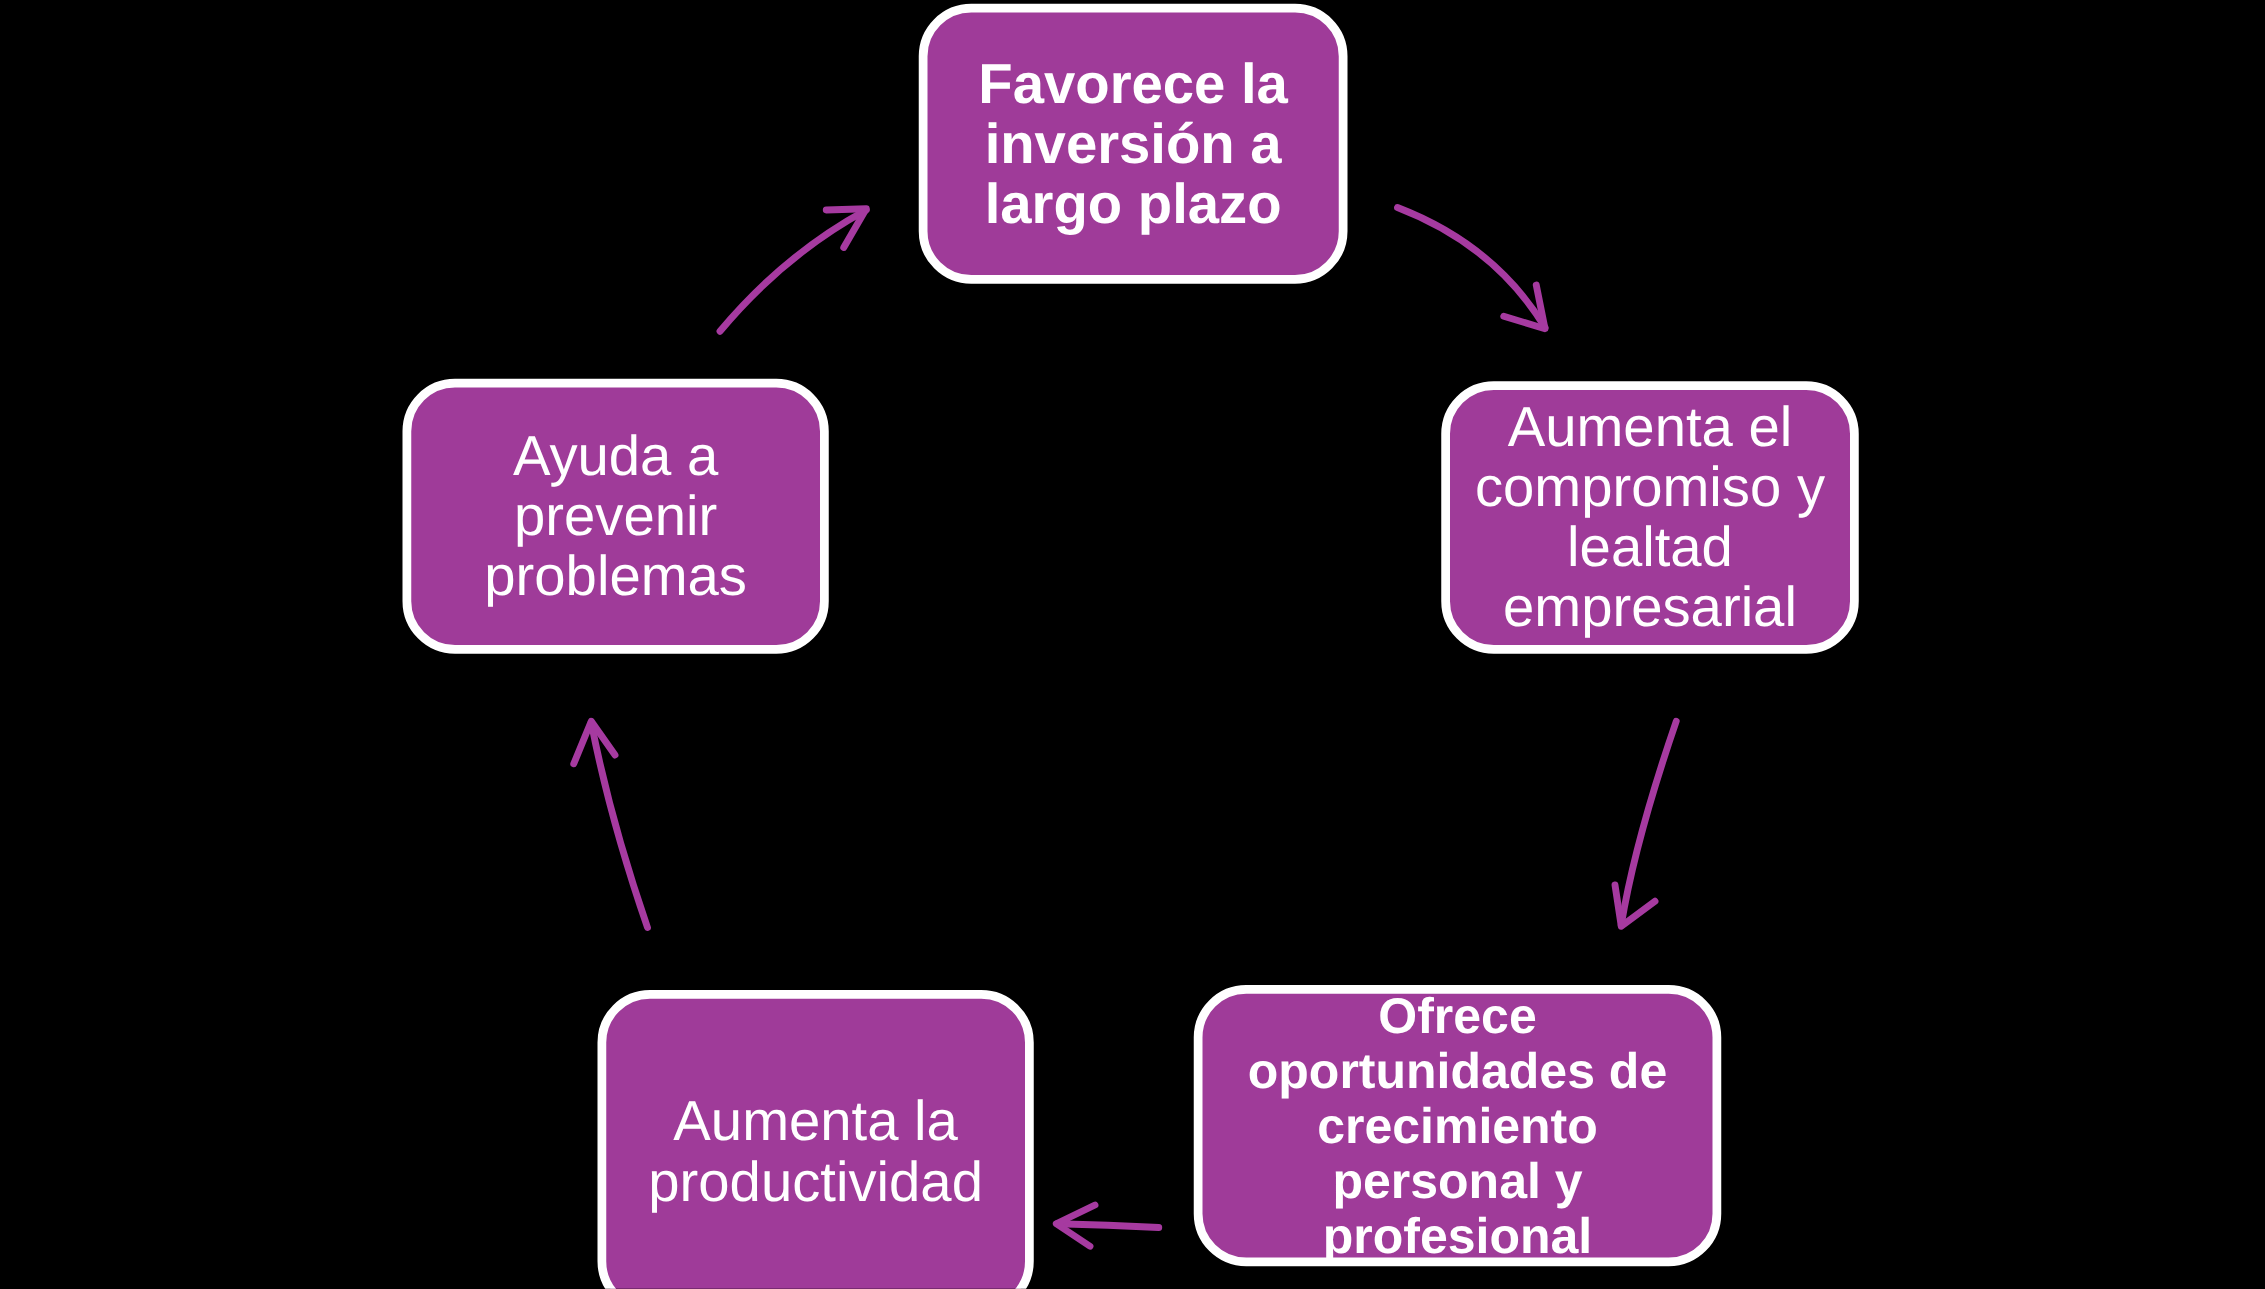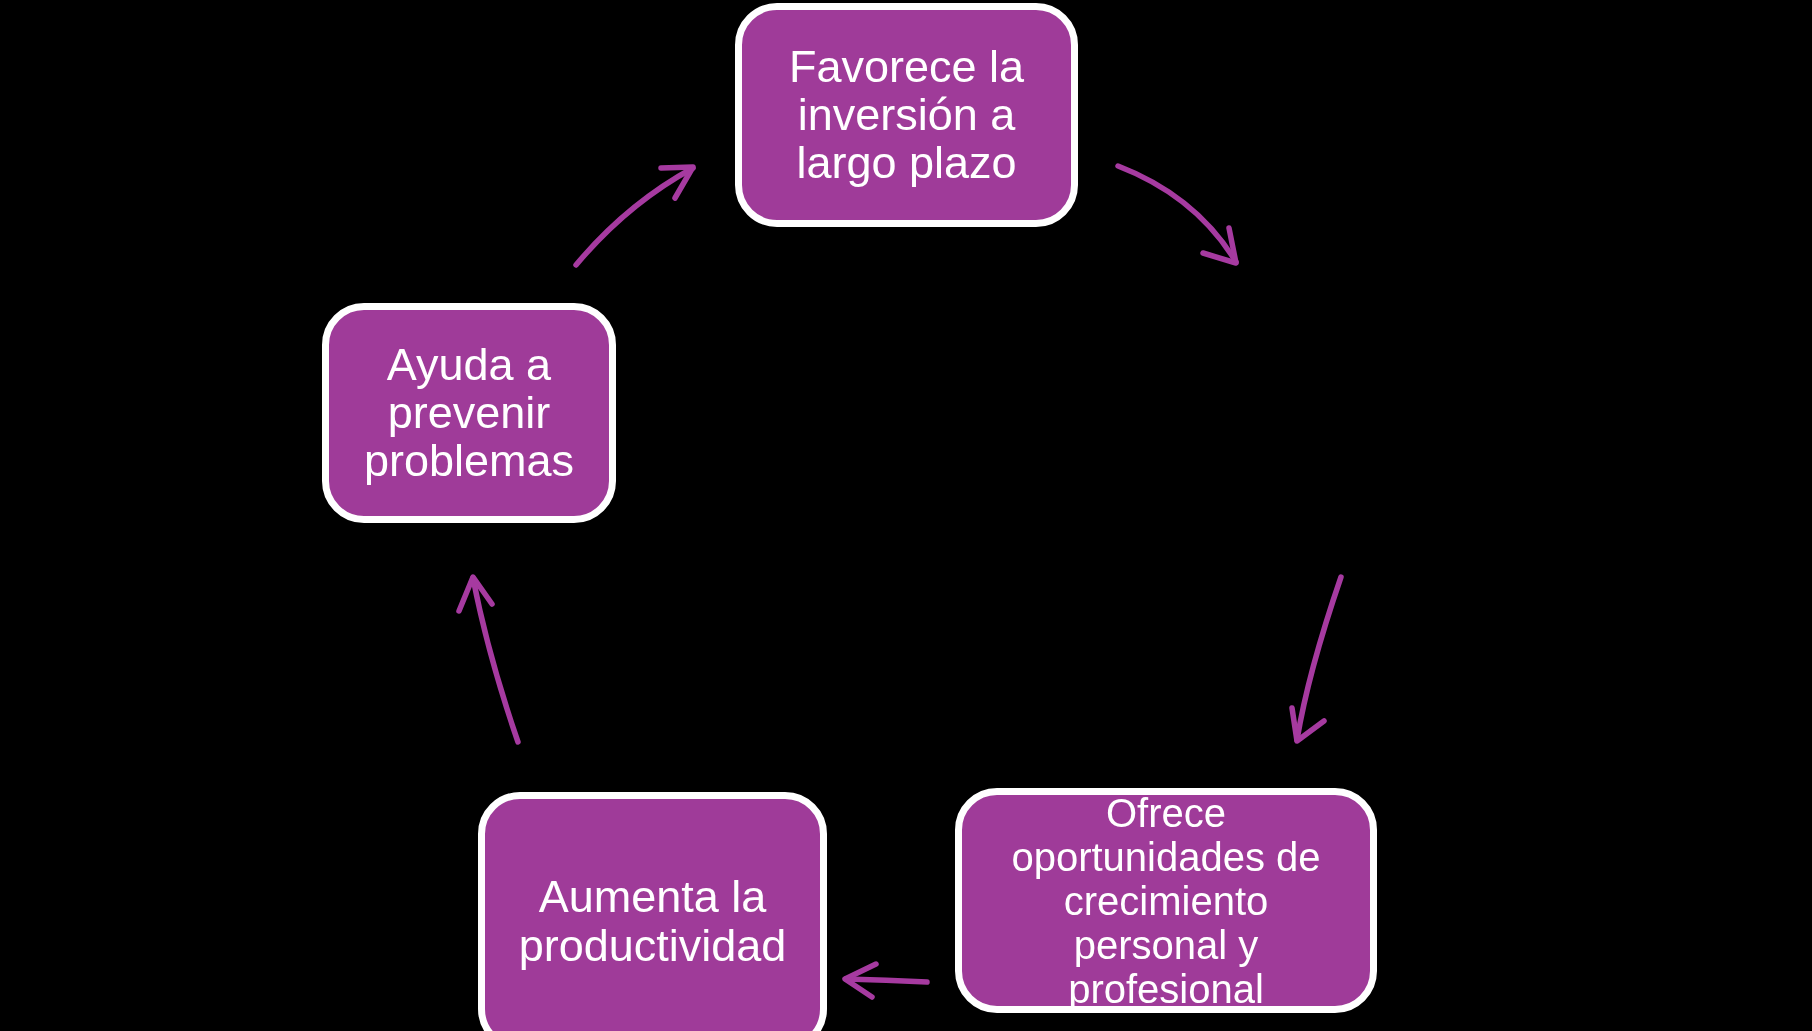--- a/index.html
+++ b/index.html
@@ -42,25 +42,25 @@
     color: var(--node-text);
     display: flex;
     align-items: center;
     justify-content: center;
     text-align: center;
     font-size: 45px;
     line-height: 1.07;
     white-space: pre-line;
     overflow: visible;
   }
-  .node-top          { left: 735px;  top: 3px;   width: 343px; height: 224px; }
+  .node-top          { left: 735px;  top: 3px;   width: 343px; height: 224px; font-weight: bold; }
   .node-right        { left: 1153px; top: 305px; width: 334px; height: 218px; }
-  .node-bottom-right { left: 955px;  top: 788px; width: 422px; height: 225px; font-size: 40px; line-height: 1.1; }
+  .node-bottom-right { left: 955px;  top: 788px; width: 422px; height: 225px; font-size: 40px; line-height: 1.1; font-weight: bold; }
   .node-bottom-left  { left: 478px;  top: 792px; width: 349px; height: 259px; }
-  .node-left         { left: 322px;  top: 303px; width: 294px; height: 220px; }
+  .node-left         { left: 322px;  top: 303px; width: 341px; height: 220px; }
 </style>
 </head>
 <body>
 
 <div class="stage">
 
   <svg class="arrows" viewBox="0 0 1812 1031" xmlns="http://www.w3.org/2000/svg">
     <g>
       <path d="M 1118 166 Q 1196 196 1236 262"></path>
       <path d="M 1229 228 L 1236 263 L 1203 253"></path>
@@ -82,20 +82,26 @@
       <path d="M 661 168 L 693 167 L 675 198"></path>
     </g>
   </svg>
 
   <div class="node node-top">
     <span>Favorece la
 inversión a
 largo plazo</span>
   </div>
 
+  <div class="node node-right">
+    <span>Aumenta el
+compromiso y
+lealtad
+empresarial</span>
+  </div>
 
   <div class="node node-bottom-right">
     <span>Ofrece
 oportunidades de
 crecimiento
 personal y
 profesional</span>
   </div>
 
   <div class="node node-bottom-left">

